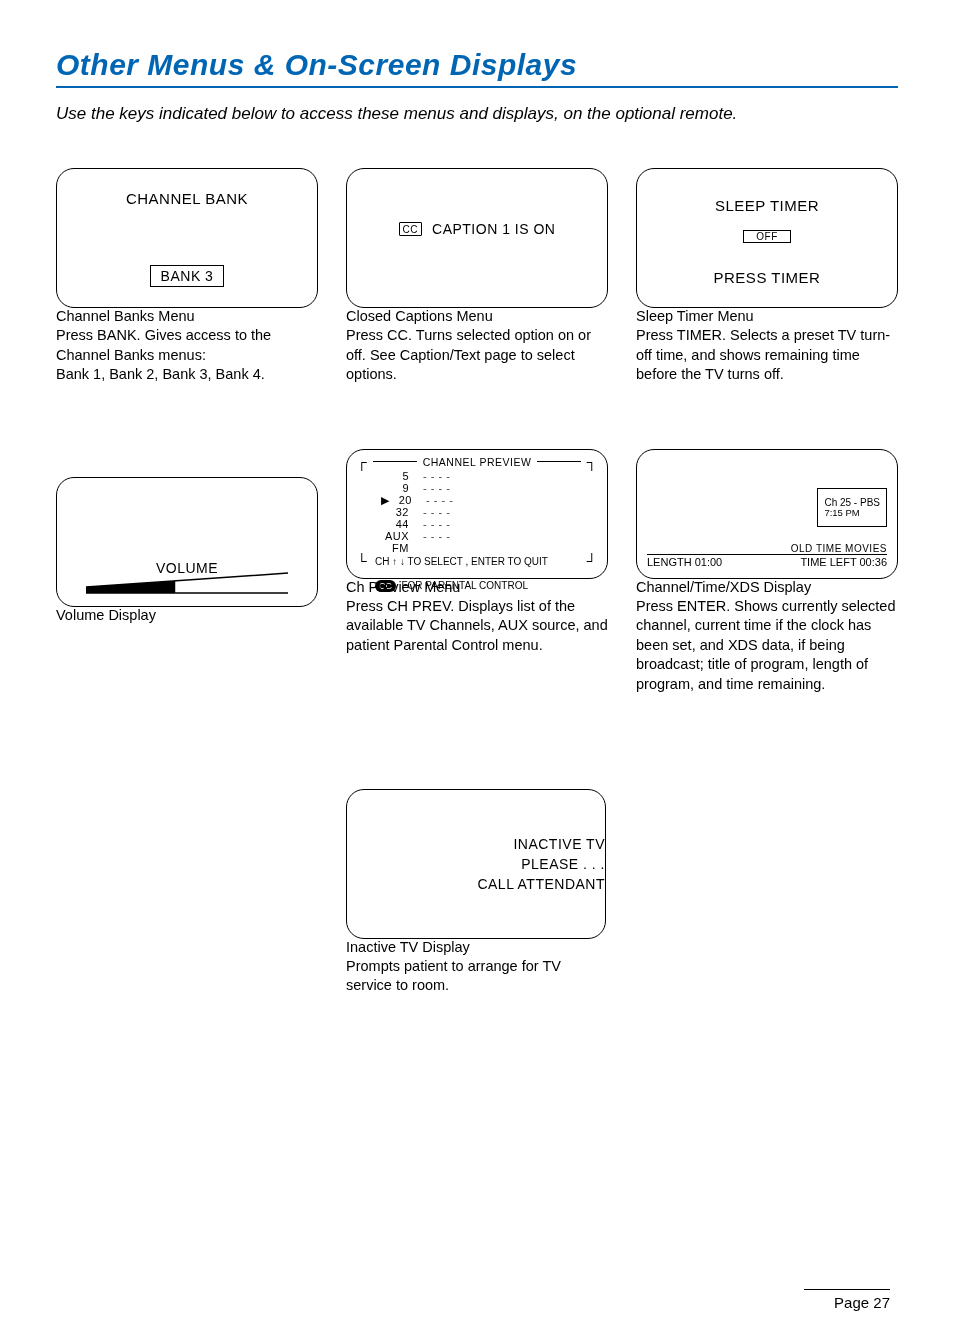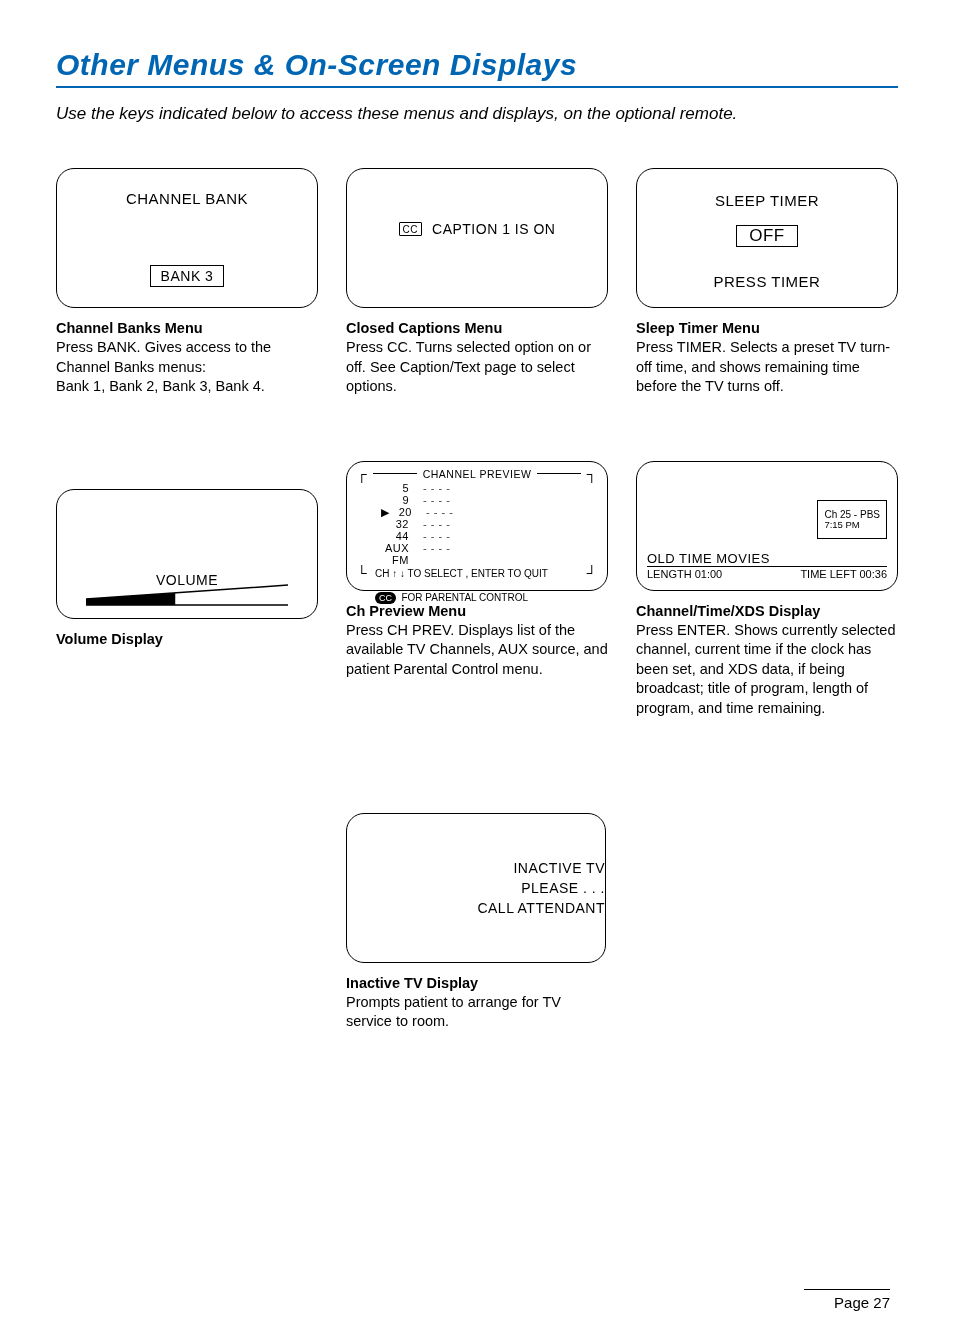--- a/index.html
+++ b/index.html
@@ -64,22 +64,22 @@
   }
   .cc-line{
     display:flex;align-items:center;gap:10px;font-size:14px;letter-spacing:0.5px;
     margin-top:52px;
   }
   .cc-box{
     border:1px solid #000;font-size:10px;padding:0 3px;line-height:13px;height:14px;
     display:inline-flex;align-items:center;justify-content:center;border-radius:1px;
   }
   .sleep-inner{gap:16px;}
-  .sleep-off{border:1.5px solid #000;padding:0 12px;font-size:17px;margin-bottom:10px;letter-spacing:0.5px;}
-  .block-title{font-weight:bold;font-size:14.5px;margin-top:12px;}
+  .sleep-off{border:1.5px solid #000;padding:0 12px;font-size:10px;margin-bottom:10px;letter-spacing:0.5px;}
+  .block-title{font-weight:normal;font-size:14.5px;margin-top:0;}
   .block-body{font-size:14.5px;line-height:1.35;margin-top:2px;}
 
   
   .volume-panel{justify-content:flex-end;padding-bottom:14px;margin-top:28px;}
   .volume-label{font-size:14px;letter-spacing:0.5px;margin-bottom:-4px;align-self:center;}
   .volume-bar-wrap{width:78%;height:20px;position:relative;display:flex;align-items:center;}
   
   .vol-svg{width:100%;height:26px;}
   .preview-panel{
     padding:6px 10px 6px 10px;
@@ -110,21 +110,21 @@
   .xds-panel{
     justify-content:space-between;
     align-items:stretch;
     padding:10px 10px;
     font-family:Arial,sans-serif;
   }
   .xds-top-box{
     align-self:flex-end;border:1.2px solid #000;font-size:10px;padding:8px 6px;text-align:left;line-height:1.1;margin-top:28px;
   }
   .xds-bottom{font-size:11px;}
-  .xds-title{text-align:left;font-size:13px;letter-spacing:0.5px;}
+  .xds-title{text-align:right;font-size:10px;letter-spacing:0.5px;}
   .xds-line{display:flex;justify-content:space-between;border-top:1.2px solid #000;padding-top:1px;font-size:11px;}
 
   
   .inactive-panel{
     width:260px;height:150px;margin-top:30px;
     font-family:"Trebuchet MS",sans-serif;
     letter-spacing:0.5px;
     align-items:flex-end;
   }
   .inactive-line{font-size:14px;margin:2px 0;}

